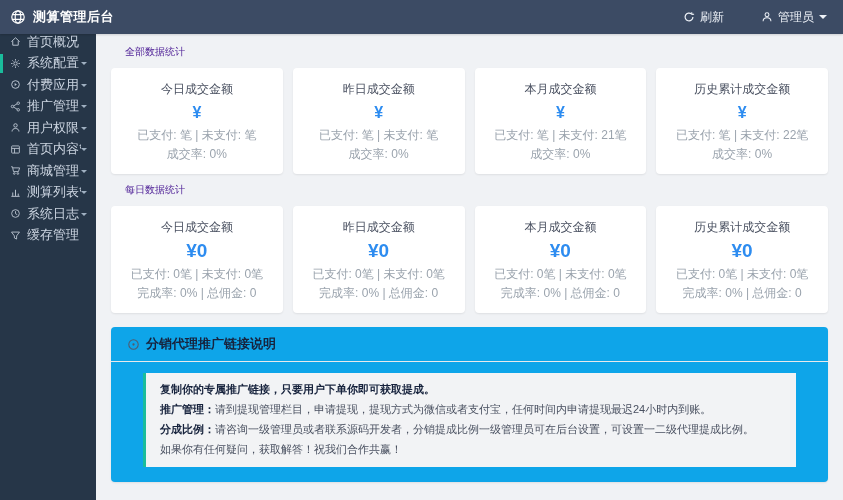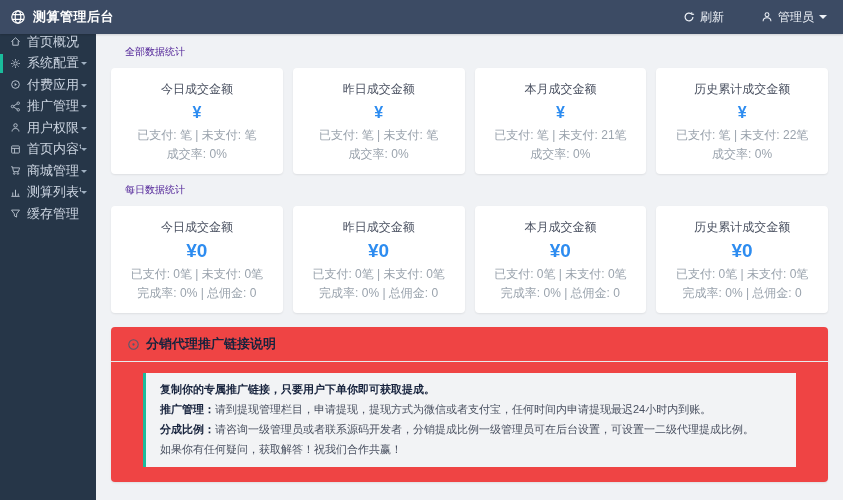--- a/index.html
+++ b/index.html
@@ -57,21 +57,21 @@
     background:#fff;border-radius:4px;text-align:center;
     box-shadow:0 1px 2px rgba(0,0,0,.08);
     padding:13px 6px 11px;
   }
   .card-title{font-size:12px;color:#495060;}
   .amount{color:var(--blue);font-weight:bold;font-size:16px;margin:6px 0 4px;}
   .cards.daily .amount{font-size:19px;margin:4px 0 3px;}
   .stat-line{font-size:12px;color:#9aa3ad;line-height:1.55;}
 
   
-  .promo-card{background:#ef4444;border-radius:4px;box-shadow:0 1px 2px rgba(0,0,0,.08);margin-top:14px;}
+  .promo-card{background:#0ea5e9;border-radius:4px;box-shadow:0 1px 2px rgba(0,0,0,.08);margin-top:14px;}
   .promo-header{
     display:flex;align-items:center;gap:6px;
     padding:8px 16px;border-bottom:1px solid #e8eaec;
     font-size:13px;font-weight:bold;color:#17233d;
   }
   .promo-header .picon{width:13px;height:13px;display:inline-flex;color:#515a6e;}
   .promo-body{padding:11px 32px 15px;}
   .promo-box{
     background:#f2f3f5;border-left:3px solid var(--green);
     padding:7px 14px;font-size:11px;color:#495060;line-height:1.8;
@@ -199,20 +199,30 @@
   <div class="side-item">
     <span class="sicon">
       <svg viewBox="0 0 16 16" fill="none" stroke="currentColor" stroke-width="1.4">
         <path d="M2 13.6h12M4 13V8M8 13V4M12 13V9.6"></path>
       </svg>
     </span>
     <span class="lbl">测算列表管理</span>
     <span class="arrow"></span>
   </div>
 
+  <div class="side-item">
+    <span class="sicon">
+      <svg viewBox="0 0 16 16" fill="none" stroke="currentColor" stroke-width="1.3">
+        <circle cx="8" cy="8" r="5.6"></circle>
+        <path d="M8 4.6v3.6l2.6 1.6"></path>
+      </svg>
+    </span>
+    <span class="lbl">系统日志</span>
+    <span class="arrow"></span>
+  </div>
 
   <div class="side-item">
     <span class="sicon">
       <svg viewBox="0 0 16 16" fill="none" stroke="currentColor" stroke-width="1.3">
         <path d="M2.2 3h11.6L9.6 8.6v4.6l-3.2-1.6V8.6z"></path>
       </svg>
     </span>
     <span class="lbl">缓存管理</span>
   </div>
 </div>

